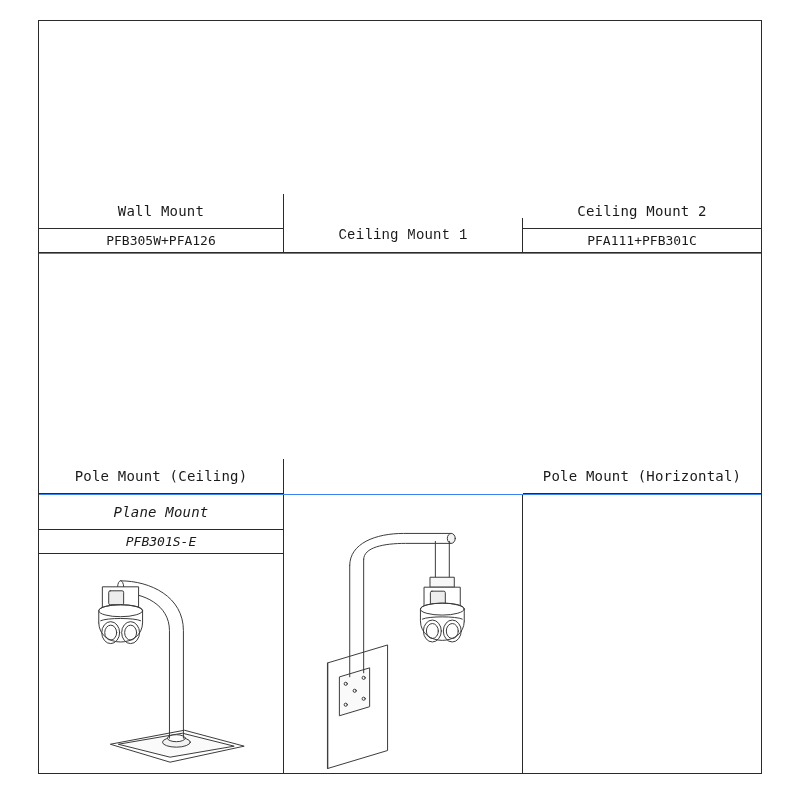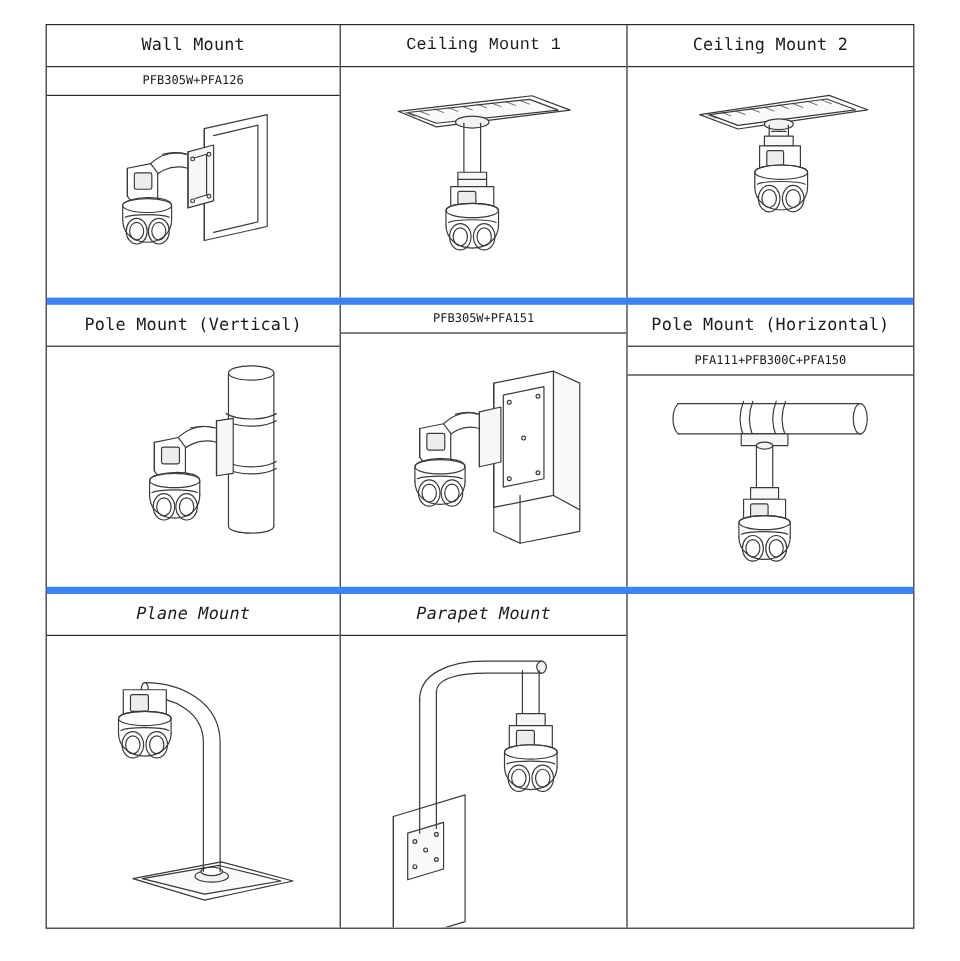--- a/index.html
+++ b/index.html
@@ -44,38 +44,38 @@
     letter-spacing: .2px;
     border-bottom: 1px solid #2b2b2b;
     box-sizing: border-box;
     white-space: nowrap;
   }
   .sku-bar {
     height: 24px;
     display: flex;
     align-items: center;
     justify-content: center;
-    font-size: 10px;
+    font-size: 13px;
     border-bottom: 1px solid #2b2b2b;
     box-sizing: border-box;
     white-space: nowrap;
   }
   .art {
     flex: 1 1 auto;
     position: relative;
     overflow: hidden;
   }
   .art svg {
     position: absolute;
     left: 0;
     top: 0;
     width: 100%;
     height: 100%;
   }
-  .rowsep { border-bottom: 6px solid #3b82f6; }
+  .rowsep { border-bottom: 1px solid #3b82f6; align-items: flex-end; }
   .blankcell {
     box-sizing: border-box;
     border-right: none;
   }
 </style>
 </head>
 <body>
 
 <div id="sheet">
 
@@ -164,20 +164,21 @@
             <ellipse cx="100" cy="132" rx="6" ry="7.5"></ellipse>
             <ellipse cx="120" cy="132" rx="6" ry="7.5"></ellipse>
             <path d="M90,120 C96,117 124,117 130,120"></path>
           </g>
         </svg>
       </div>
     </div>
 
     <div class="cell" style="width:238px;">
       <div class="title-bar">Ceiling Mount 2</div>
+      <div class="sku-bar">PFA111+PFB301C</div>
       <div class="art">
         <svg viewBox="0 0 238 173" preserveAspectRatio="xMidYMid meet">
           <g fill="none" stroke="#3a3a3a" stroke-width="1" stroke-linejoin="round" stroke-linecap="round">
             <polygon points="60,30 168,14 200,26 92,42" fill="#ffffff"></polygon>
             <polygon points="68,30 166,17 190,26 92,39" fill="#fafafa"></polygon>
             <g stroke-width="0.6">
               <line x1="66" y1="30" x2="74" y2="33"></line>
               <line x1="78" y1="28" x2="86" y2="31"></line>
               <line x1="90" y1="27" x2="98" y2="30"></line>
               <line x1="102" y1="25" x2="110" y2="28"></line>
@@ -207,21 +208,21 @@
             <path d="M108,88 C114,85 142,85 148,88"></path>
           </g>
         </svg>
       </div>
     </div>
   </div>
 
   <div class="row rowsep" style="height:241px;">
 
     <div class="cell" style="width:245px;">
-      <div class="title-bar">Pole Mount (Vertical)</div>
+      <div class="title-bar">Pole Mount (Ceiling)</div>
       <div class="art">
         <svg viewBox="0 0 245 181" preserveAspectRatio="xMidYMid meet">
           <g fill="none" stroke="#3a3a3a" stroke-width="1" stroke-linejoin="round" stroke-linecap="round">
 
             <path d="M152,12 L152,140"></path>
             <path d="M190,12 L190,140"></path>
             <ellipse cx="171" cy="12" rx="19" ry="6" fill="#ffffff"></ellipse>
             <path d="M152,140 C152,148 190,148 190,140"></path>
 
             <path d="M150,46 C160,52 182,52 192,46"></path>
@@ -248,21 +249,20 @@
             <ellipse cx="117" cy="124" rx="9" ry="11"></ellipse>
             <ellipse cx="98" cy="124" rx="6" ry="7.5"></ellipse>
             <ellipse cx="117" cy="124" rx="6" ry="7.5"></ellipse>
             <path d="M88,112 C94,109 120,109 126,112"></path>
           </g>
         </svg>
       </div>
     </div>
 
     <div class="cell" style="width:239px;">
-      <div class="sku-bar">PFB305W+PFA151</div>
       <div class="art">
         <svg viewBox="0 0 239 181" preserveAspectRatio="xMidYMid meet">
           <g fill="none" stroke="#3a3a3a" stroke-width="1" stroke-linejoin="round" stroke-linecap="round">
 
             <polygon points="128,26 178,16 178,120 128,130" fill="#ffffff"></polygon>
             <polyline points="128,26 128,130"></polyline>
             <polygon points="178,16 200,26 200,132 178,120" fill="#fafafa"></polygon>
             <polyline points="150,120 150,160 200,150 200,132"></polyline>
             <polyline points="150,160 128,150 128,130"></polyline>
 
@@ -293,21 +293,20 @@
             <ellipse cx="74" cy="118" rx="6" ry="7.5"></ellipse>
             <ellipse cx="93" cy="118" rx="6" ry="7.5"></ellipse>
             <path d="M64,106 C70,103 96,103 102,106"></path>
           </g>
         </svg>
       </div>
     </div>
 
     <div class="cell" style="width:238px;">
       <div class="title-bar">Pole Mount (Horizontal)</div>
-      <div class="sku-bar">PFA111+PFB300C+PFA150</div>
       <div class="art">
         <svg viewBox="0 0 238 181" preserveAspectRatio="xMidYMid meet">
           <g fill="none" stroke="#3a3a3a" stroke-width="1" stroke-linejoin="round" stroke-linecap="round">
 
             <path d="M40,24 L196,24"></path>
             <path d="M40,50 L196,50"></path>
             <ellipse cx="196" cy="37" rx="6" ry="13" fill="#ffffff"></ellipse>
             <path d="M40,24 C34,30 34,44 40,50"></path>
 
             <path d="M96,22 C92,32 92,42 96,52"></path>
@@ -337,20 +336,21 @@
           </g>
         </svg>
       </div>
     </div>
   </div>
 
   <div class="row" style="height:278px;font-style:italic;">
 
     <div class="cell" style="width:245px;">
       <div class="title-bar">Plane Mount</div>
+      <div class="sku-bar">PFB301S-E</div>
       <div class="art">
         <svg viewBox="0 0 245 218" preserveAspectRatio="xMidYMid meet">
           <g fill="none" stroke="#3a3a3a" stroke-width="1" stroke-linejoin="round" stroke-linecap="round">
 
             <polygon points="72,190 146,176 206,192 132,208" fill="#ffffff"></polygon>
             <polygon points="80,190 144,179 196,192 132,203" fill="#fafafa"></polygon>
 
             <ellipse cx="138" cy="188" rx="14" ry="5" fill="#f2f2f2"></ellipse>
             <ellipse cx="138" cy="184" rx="9" ry="3.5" fill="#ffffff"></ellipse>
 
@@ -369,21 +369,20 @@
             <ellipse cx="92" cy="78" rx="9" ry="11"></ellipse>
             <ellipse cx="72" cy="78" rx="6" ry="7.5"></ellipse>
             <ellipse cx="92" cy="78" rx="6" ry="7.5"></ellipse>
             <path d="M62,66 C68,63 96,63 102,66"></path>
           </g>
         </svg>
       </div>
     </div>
 
     <div class="cell" style="width:239px;">
-      <div class="title-bar">Parapet Mount</div>
       <div class="art">
         <svg viewBox="0 0 239 218" preserveAspectRatio="xMidYMid meet">
           <g fill="none" stroke="#3a3a3a" stroke-width="1" stroke-linejoin="round" stroke-linecap="round">
 
             <polygon points="44,138 104,120 104,226 44,244" fill="#ffffff"></polygon>
             <polyline points="44,138 44,244"></polyline>
 
             <polygon points="56,152 86,143 86,182 56,191" fill="#fafafa"></polygon>
             <circle cx="62" cy="159" r="1.6"></circle>
             <circle cx="80" cy="153" r="1.6"></circle>

